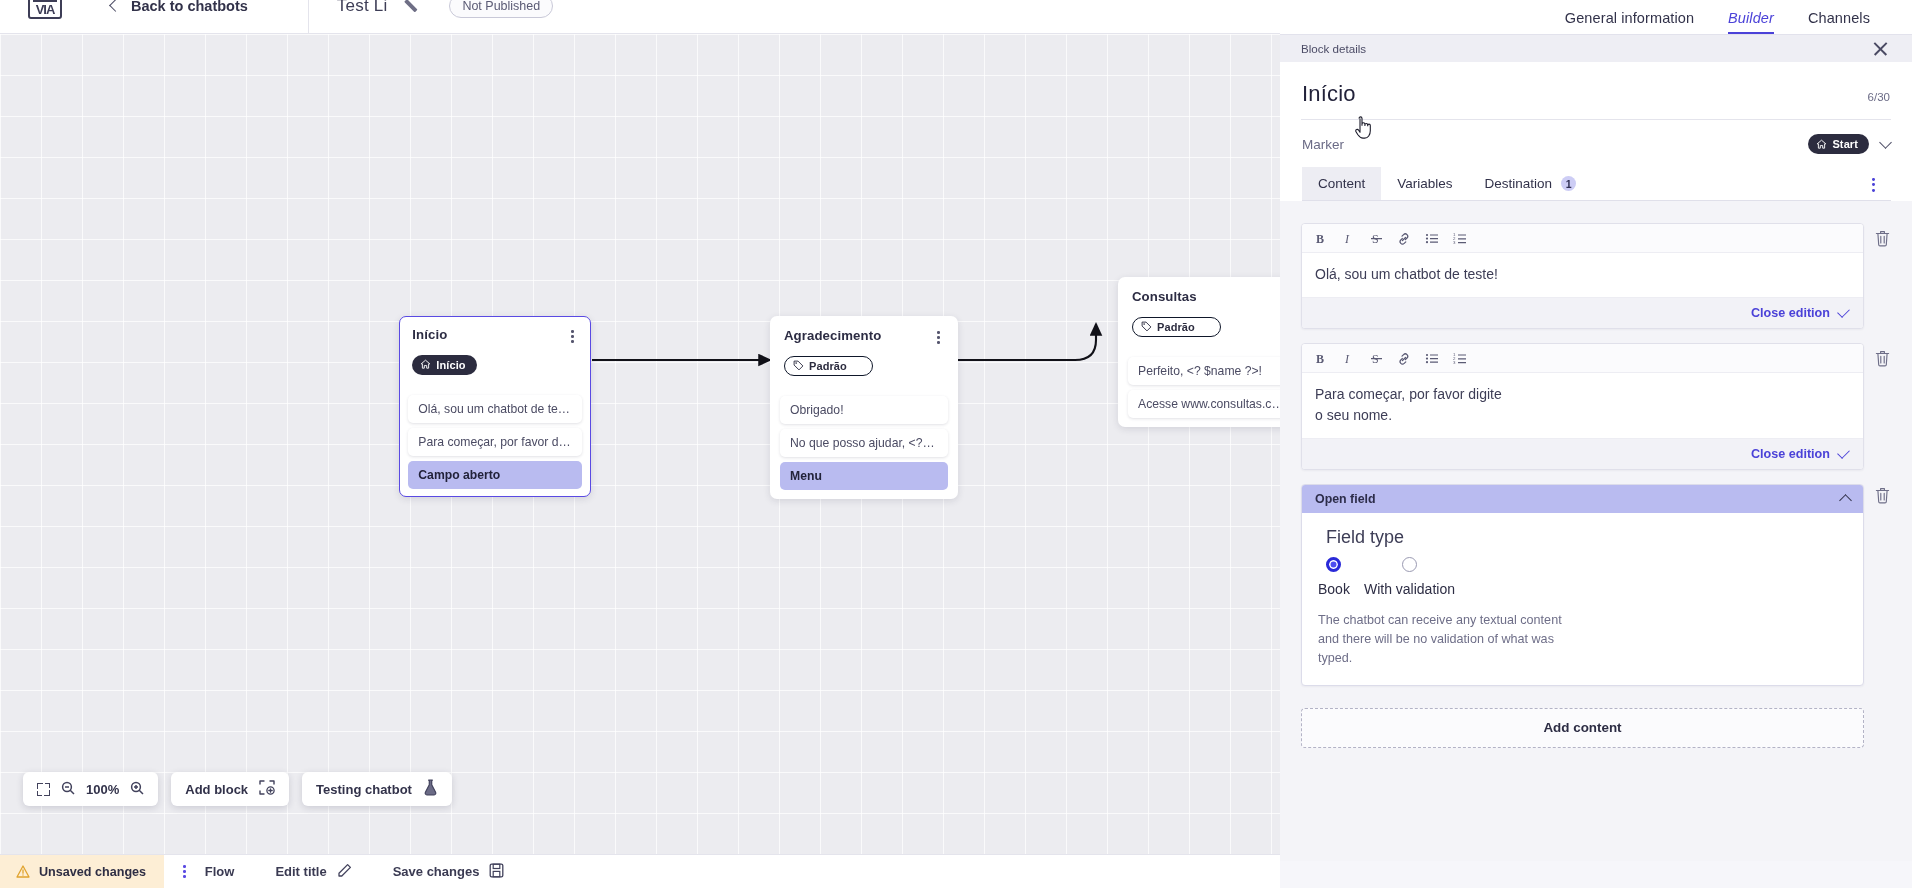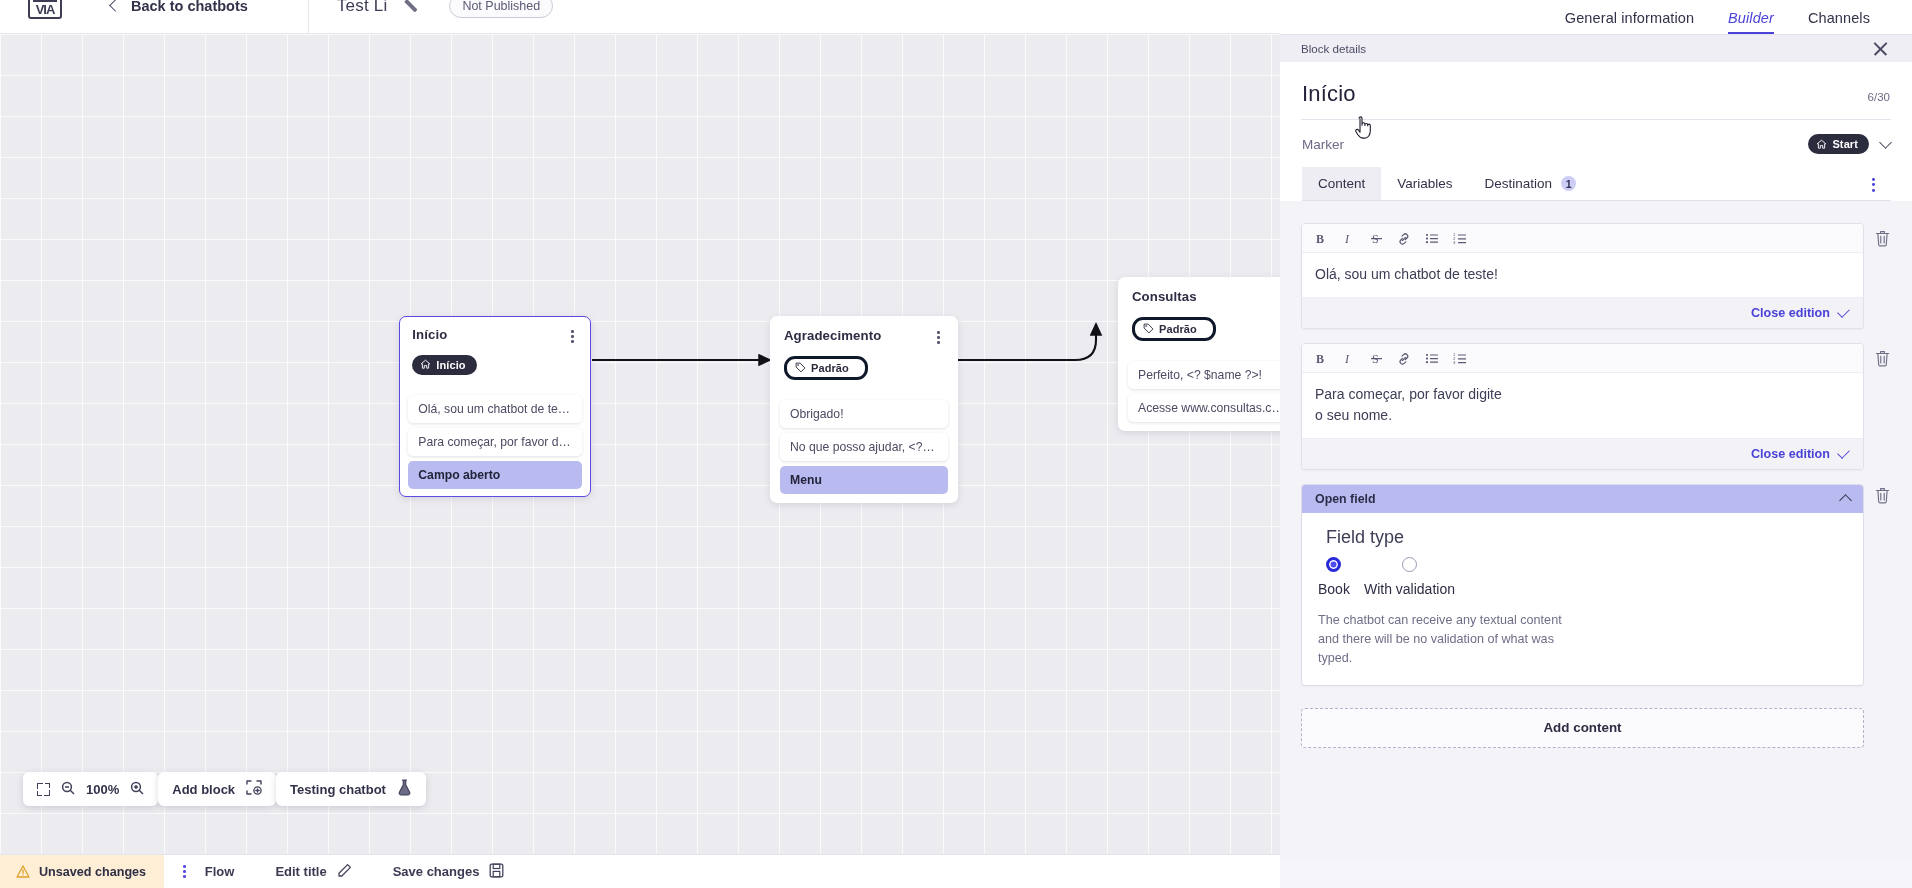--- a/index.html
+++ b/index.html
@@ -71,37 +71,37 @@
   .node-head { display: flex; align-items: flex-start; justify-content: space-between; padding: 0 4px; }
   .node-title { font-size: 13.2px; font-weight: 600; color: #2d2d44; letter-spacing: .1px; }
   .kebab { display: flex; flex-direction: column; gap: 2.4px; padding: 3px 4px; cursor: pointer; }
   .kebab i { width: 2.6px; height: 2.6px; border-radius: 50%; background: #55556e; display: block; }
   .tag-row { padding: 9px 4px 0 4px; }
   .tag {
     display: inline-flex; align-items: center; gap: 5px;
     font-size: 11px; font-weight: 700; letter-spacing: .1px;
   }
   .tag.dark { background: #2c2c3f; color: #fff; border-radius: 11px; padding: 4px 11px 4px 8px; }
-  .tag.light { background: #fff; color: #2c2c3f; border: 3px solid #0f172a; border-radius: 11px; padding: 3px 16px 3px 8px; }
+  .tag.light { background: #fff; color: #2c2c3f; border: 1px solid #0f172a; border-radius: 11px; padding: 3px 25px 3px 8px; }
   .ico-home { width: 11px; height: 11px; position: relative; display: inline-block; }
   .ico-home svg, .ico-tag svg { display: block; }
   .ico-tag { width: 11px; height: 11px; display: inline-block; }
   .rows { margin-top: 20px; display: flex; flex-direction: column; gap: 5px; }
   .row {
     background: #fff; border-radius: 5px; padding: 7px 10px;
     font-size: 12.2px; color: #4b4b63;
     box-shadow: 0 1px 3px rgba(40,40,70,.14);
     white-space: nowrap; overflow: hidden; text-overflow: ellipsis;
   }
   .row.highlight {
     background: #b9bbf0; color: #22223a; font-weight: 600; box-shadow: none;
   }
 
   
-  .float-tools { position: absolute; left: 23px; bottom: 48px; display: flex; z-index: 5; }
+  .float-tools { position: absolute; left: 23px; bottom: 48px; display: flex; gap: 13px; z-index: 5; }
   .tool-card {
     background: #fff; border-radius: 6px; box-shadow: 0 2px 7px rgba(40,40,70,.16);
     height: 34px; display: flex; align-items: center; gap: 11px; padding: 0 14px;
     font-size: 13px; color: #32324a; font-weight: 600; cursor: pointer;
   }
   .zoomlevel { font-size: 13px; font-weight: 600; color: #32324a; }
   .i-fit { width: 13px; height: 13px; position: relative; }
   .i-fit::before, .i-fit::after {
     content:""; position:absolute; width:5px; height:5px; border:1.6px solid #42425c;
   }

